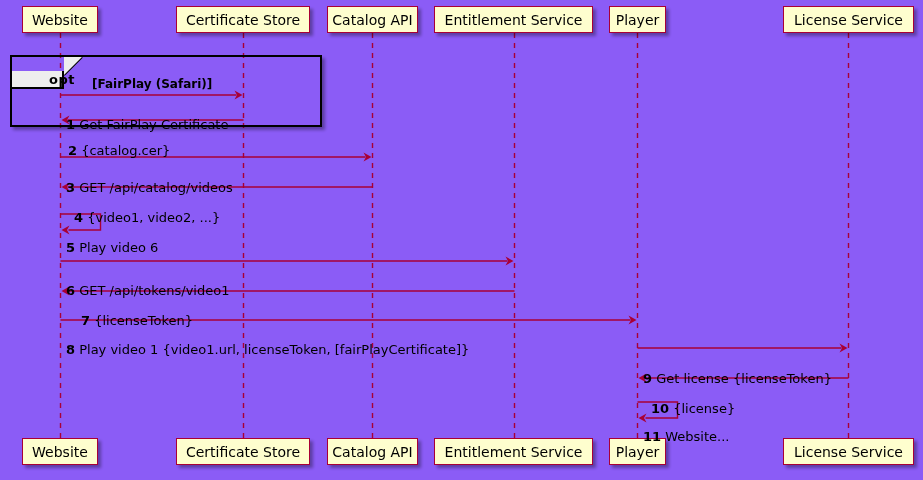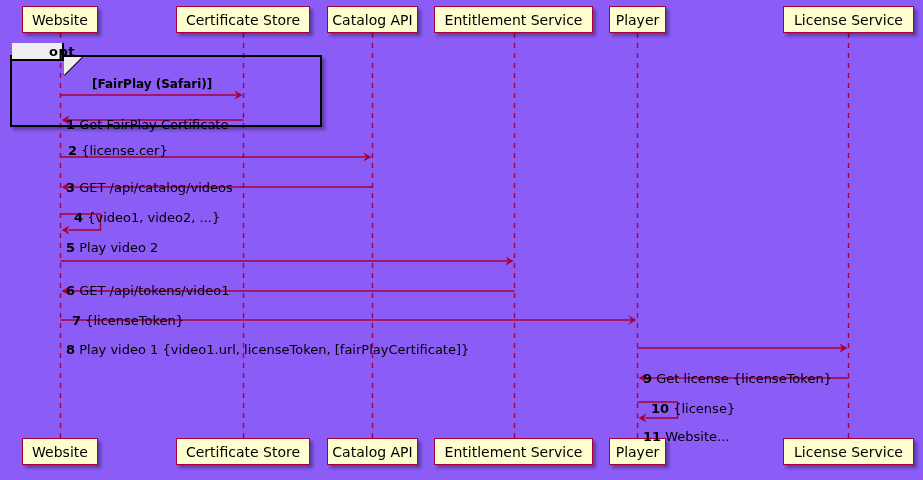--- a/index.html
+++ b/index.html
@@ -179,30 +179,30 @@
       <div class="participant" style="left: 609px; top: 438px; width: 57px; height: 27px;">
         <span>Player</span>
       </div>
       <div class="participant" style="left: 783px; top: 6px; width: 131px; height: 27px;">
         <span>License Service</span>
       </div>
       <div class="participant" style="left: 783px; top: 438px; width: 131px; height: 27px;">
         <span>License Service</span>
       </div>
       <div class="frame" style="left: 10px; top: 55px; width: 312px; height: 72px;"></div>
-      <div class="frame-tab" style="left: 12px; top: 43px; width: 52px; height: 18px; padding-left: 37px;">
+      <div class="frame-tab" style="left: 12px; top: 71px; width: 52px; height: 18px; padding-left: 37px;">
         <span>opt</span>
       </div>
       <div class="frame-tab-slant" style="left: 64px; top: 57px; border-top: 18px solid rgb(238, 238, 238); border-right: 18px solid transparent;"></div>
       <div class="frame-label" style="left: 92px; top: 61px;">[FairPlay (Safari)]</div>
       <div class="msg-text" style="left: 66px; top: 80px;"><span class="num">1</span><span> Get FairPlay Certificate</span></div>
-      <div class="msg-text" style="left: 68px; top: 106px;"><span class="num">2</span><span> {license.cer}</span></div>
+      <div class="msg-text" style="left: 68px; top: 106px;"><span class="num">2</span><span> {catalog.cer}</span></div>
       <div class="msg-text" style="left: 66px; top: 143px;"><span class="num">3</span><span> GET /api/catalog/videos</span></div>
       <div class="msg-text" style="left: 74px; top: 173px;"><span class="num">4</span><span> {video1, video2, ...}</span></div>
-      <div class="msg-text" style="left: 66px; top: 203px;"><span class="num">5</span><span> Play video 2</span></div>
+      <div class="msg-text" style="left: 66px; top: 203px;"><span class="num">5</span><span> Play video 6</span></div>
       <div class="msg-text" style="left: 66px; top: 246px;"><span class="num">6</span><span> GET /api/tokens/video1</span></div>
-      <div class="msg-text" style="left: 72px; top: 276px;"><span class="num">7</span><span> {licenseToken}</span></div>
+      <div class="msg-text" style="left: 81px; top: 276px;"><span class="num">7</span><span> {licenseToken}</span></div>
       <div class="msg-text" style="left: 66px; top: 305px;"><span class="num">8</span><span> Play video 1 {video1.url, licenseToken, [fairPlayCertificate]}</span></div>
       <div class="msg-text" style="left: 643px; top: 334px;"><span class="num">9</span><span> Get license {licenseToken}</span></div>
       <div class="msg-text" style="left: 651px; top: 364px;"><span class="num">10</span><span> {license}</span></div>
       <div class="msg-text" style="left: 643px; top: 392px;"><span class="num">11</span><span> Website...</span></div>
     </div>
 </div>
 
 </body></html>

